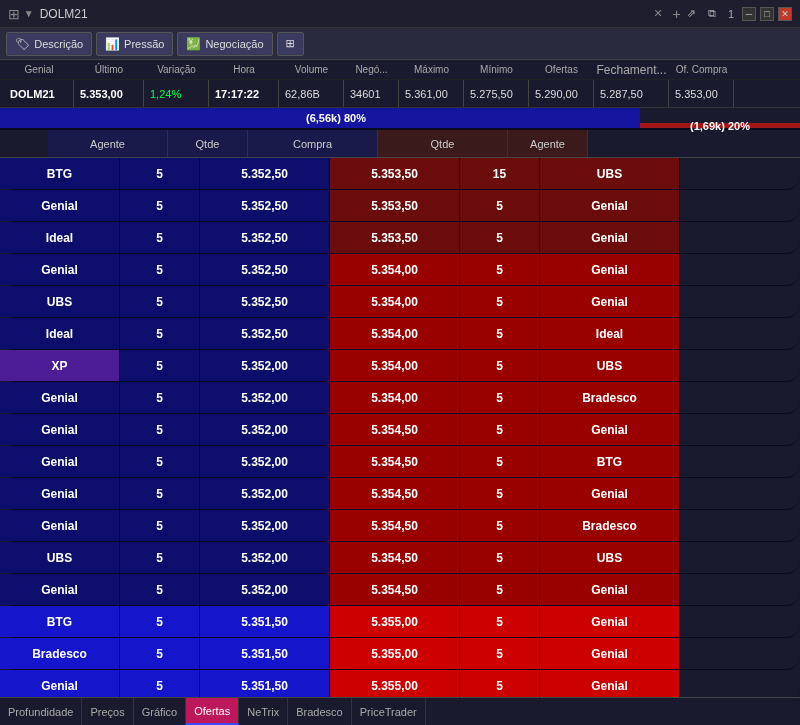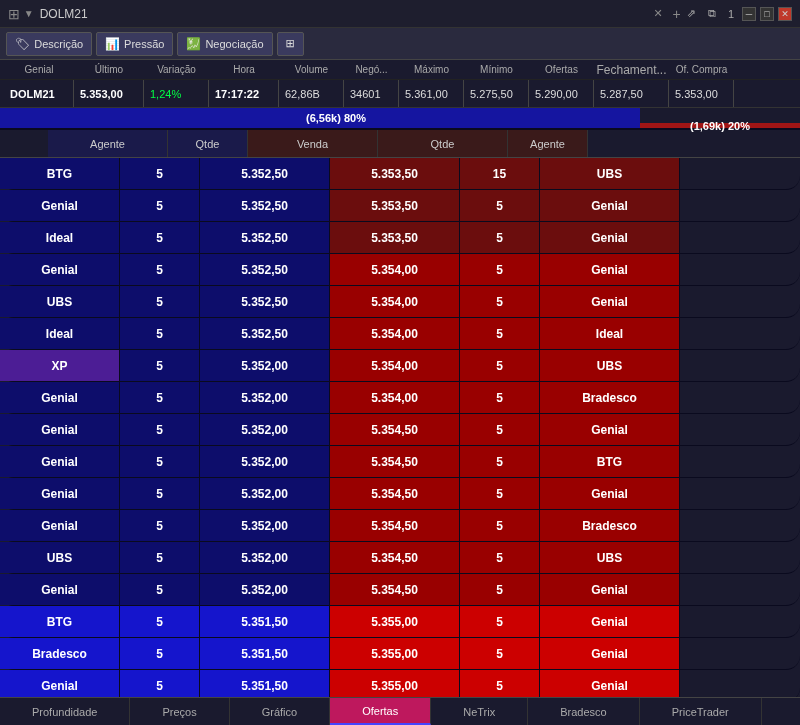--- a/index.html
+++ b/index.html
@@ -174,21 +174,21 @@
       position: absolute;
       bottom: 0;
       left: 0;
       right: 0;
       height: 28px;
       background: #1a1a2e;
       display: flex;
       border-top: 1px solid #444;
     }
     .btab {
-      padding: 0 32px;
+      padding: 0 8px;
       display: flex;
       align-items: center;
       font-size: 11px;
       color: #aaa;
       cursor: pointer;
       border-right: 1px solid #333;
     }
     .btab.active {
       background: #be185d;
       color: #fff;
@@ -267,21 +267,21 @@
     <span>(6,56k) 80%</span>
   </div>
   <div class="progress-sell" style="width:20%;margin-top:15px;">
     <span>(1,69k) 20%</span>
   </div>
 </div>
 
 <div class="table-header">
   <div class="th-cell buy-side">Agente</div>
   <div class="th-cell buy-side">Qtde</div>
-  <div class="th-cell sell-side">Venda</div>
+  <div class="th-cell buy-side">Compra</div>
   <div class="th-cell sell-side">Qtde</div>
   <div class="th-cell sell-side">Agente</div>
 </div>
 
 <div class="table-body" id="table-body">
 <div class="table-row">
     <div class="td-cell" style="background:#0d0d6b;">BTG</div>
     <div class="td-cell" style="background:#0d0d6b;">5</div>
     <div class="td-cell" style="background:#0d0d6b;">5.352,50</div>
     <div class="td-cell" style="background:#6b0d0d;">5.353,50</div>

